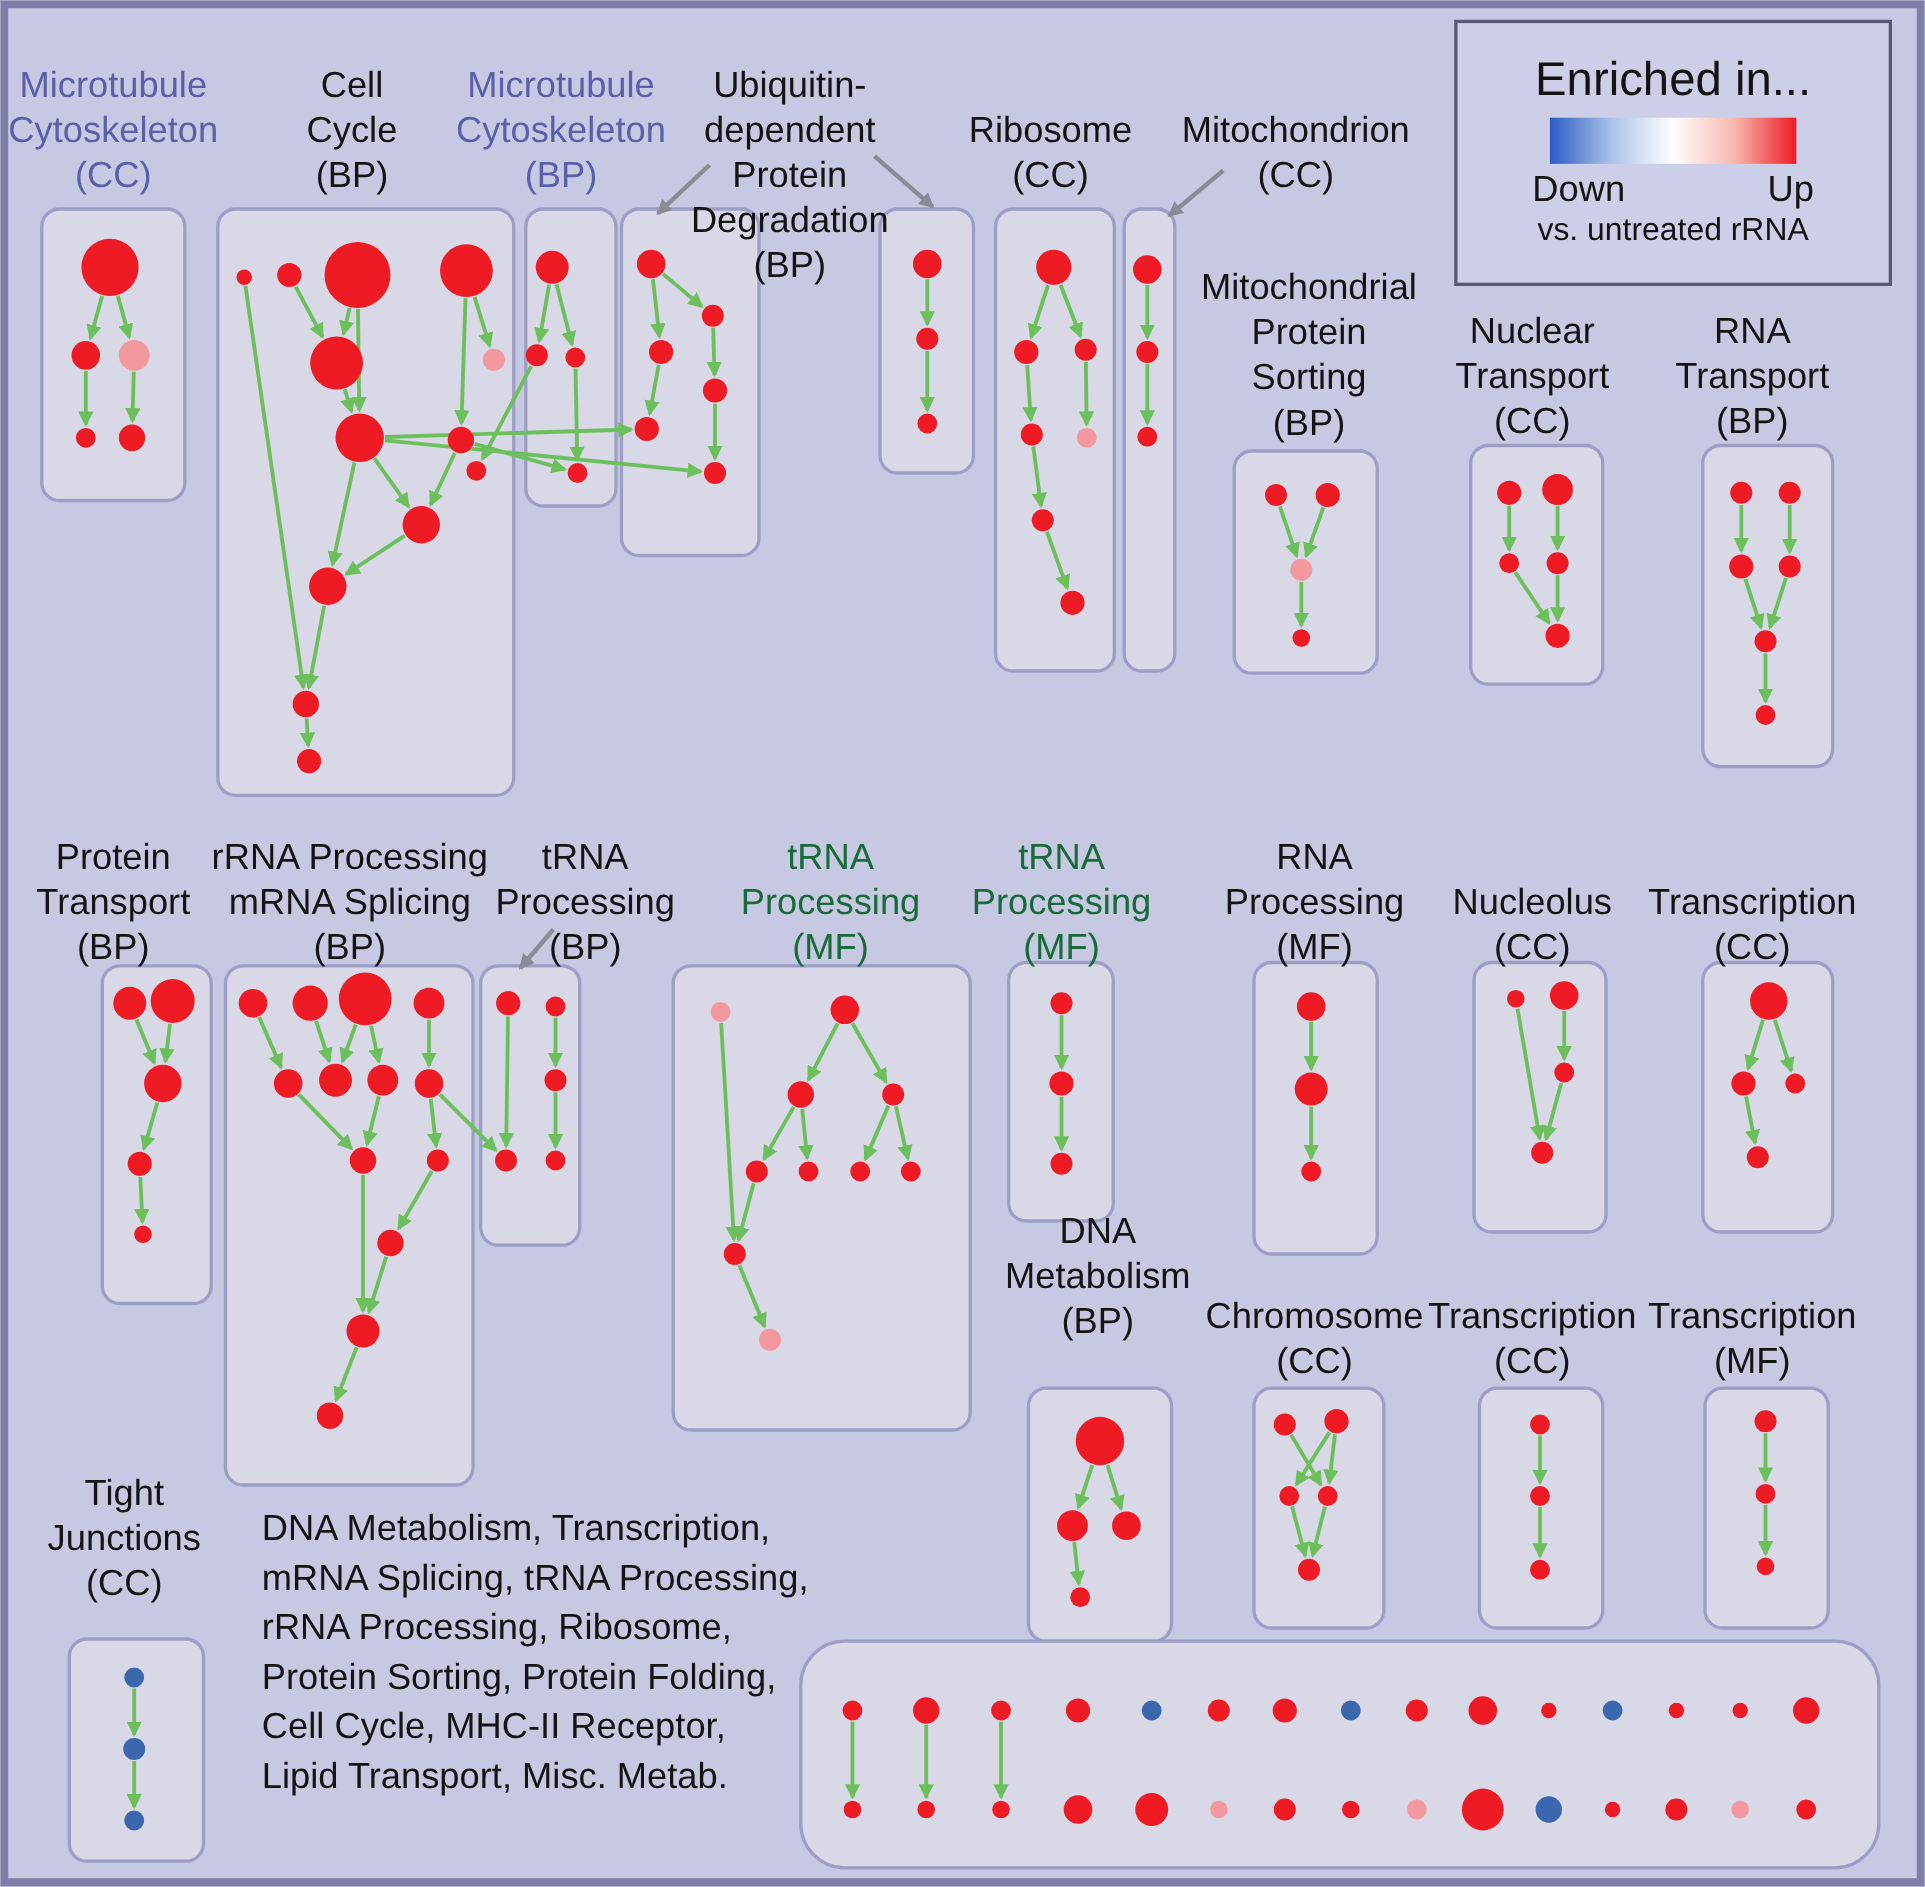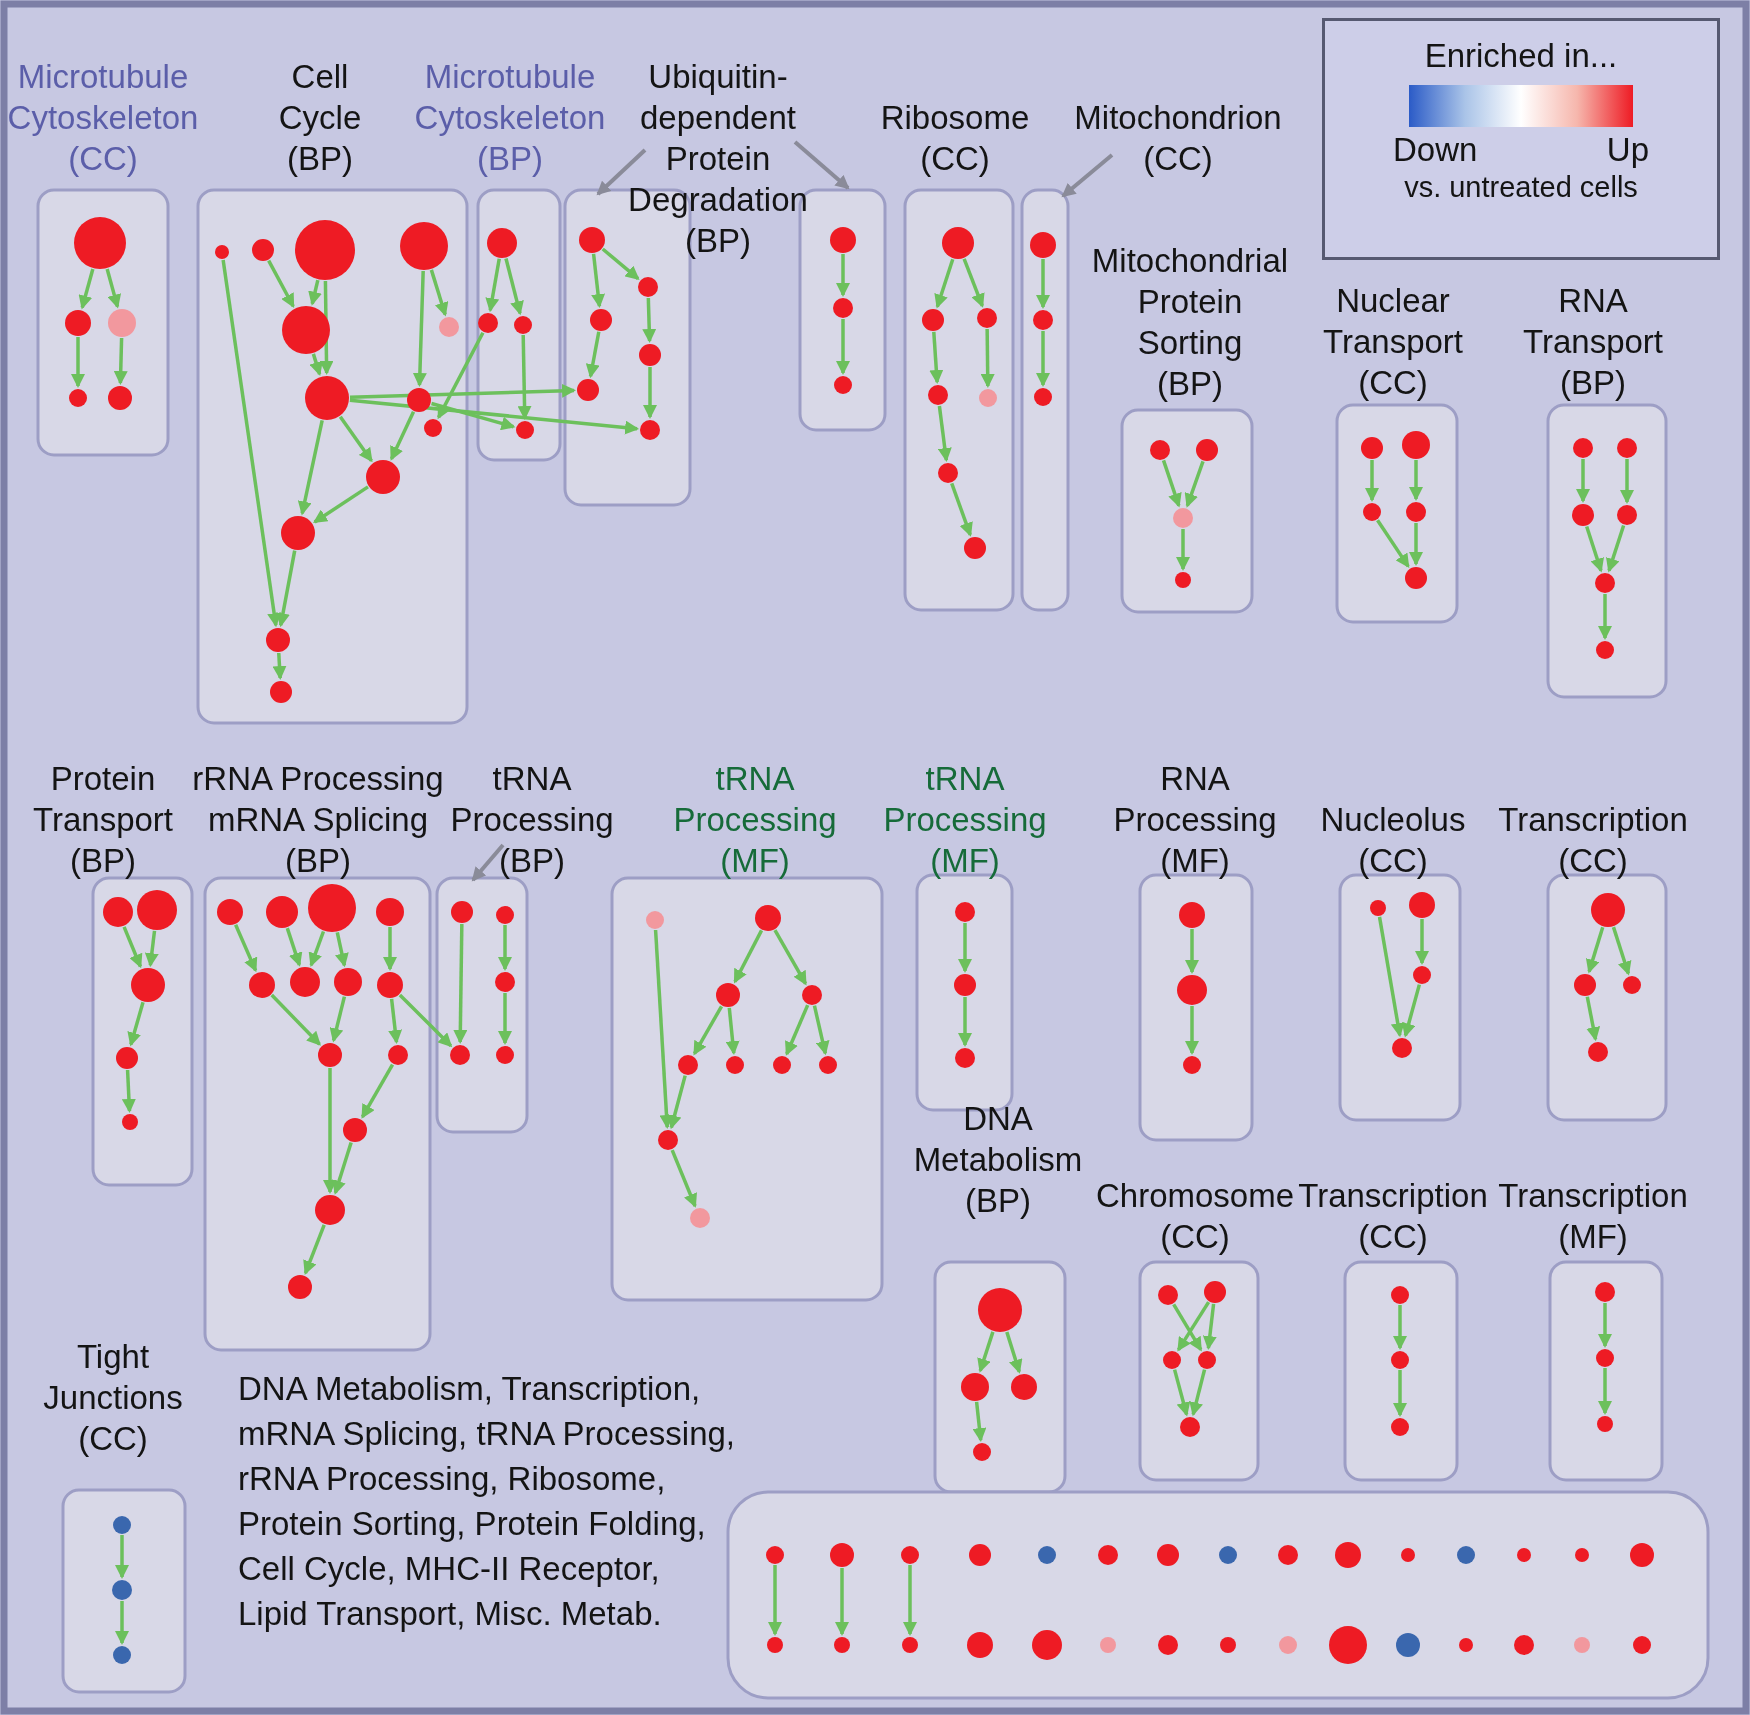--- a/index.html
+++ b/index.html
@@ -4,21 +4,21 @@
 <title>Figure</title>
 <style>
   html,body{margin:0;padding:0;background:#9fa1c0;}
   .figure{position:relative;width:1750px;height:1715px;overflow:hidden;
           font-family:"Liberation Sans",sans-serif;}
   #net{position:absolute;left:0;top:0;display:block;}
   .lbl{font-size:33px;font-family:"Liberation Sans",sans-serif;}
   .legend{position:absolute;left:1322px;top:18px;width:398px;height:242px;
           background:#cdcee8;border:3px solid #565971;box-sizing:border-box;
           text-align:center;color:#141414;}
-  .legend-title{margin-top:16px;font-size:33px;}
+  .legend-title{margin-top:27px;font-size:43px;}
   .legend-bar{width:224px;height:42px;margin:10px auto 4px auto;}
   .legend-row{display:flex;justify-content:space-between;width:256px;margin:0 auto;
               font-size:33px;}
   .legend-sub{font-size:29px;line-height:37px;}
 </style>
 </head>
 <body>
 
 <div class="figure">
   <svg id="net" width="1750" height="1715" viewBox="0 0 1750 1715">
@@ -343,15 +343,15 @@
       <text x="238" y="1400" text-anchor="start" class="lbl" fill="#141414"><tspan x="238" dy="0">DNA Metabolism, Transcription,</tspan><tspan x="238" dy="45">mRNA Splicing, tRNA Processing,</tspan><tspan x="238" dy="45">rRNA Processing, Ribosome,</tspan><tspan x="238" dy="45">Protein Sorting, Protein Folding,</tspan><tspan x="238" dy="45">Cell Cycle, MHC-II Receptor,</tspan><tspan x="238" dy="45">Lipid Transport, Misc. Metab.</tspan></text>
     </svg>
 
   <div class="legend">
     <div class="legend-title">Enriched in...</div>
     <div class="legend-bar" style="background: linear-gradient(to right, rgb(43, 91, 199), rgb(170, 196, 232), rgb(255, 255, 255), rgb(246, 183, 173), rgb(238, 27, 36));"></div>
     <div class="legend-row">
       <span>Down</span>
       <span>Up</span>
     </div>
-    <div class="legend-sub">vs. untreated cells</div>
+    <div class="legend-sub">vs. untreated rRNA</div>
   </div>
 </div>
 
 </body></html>

